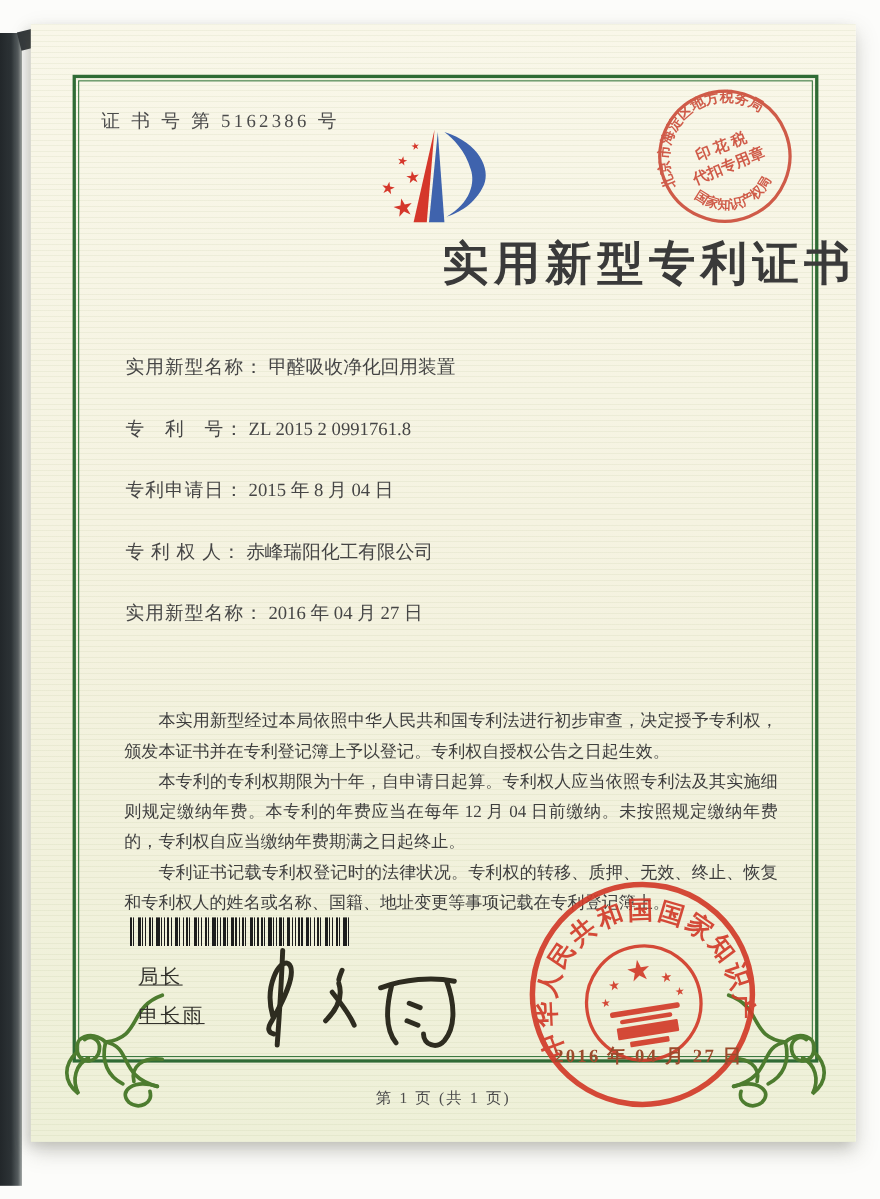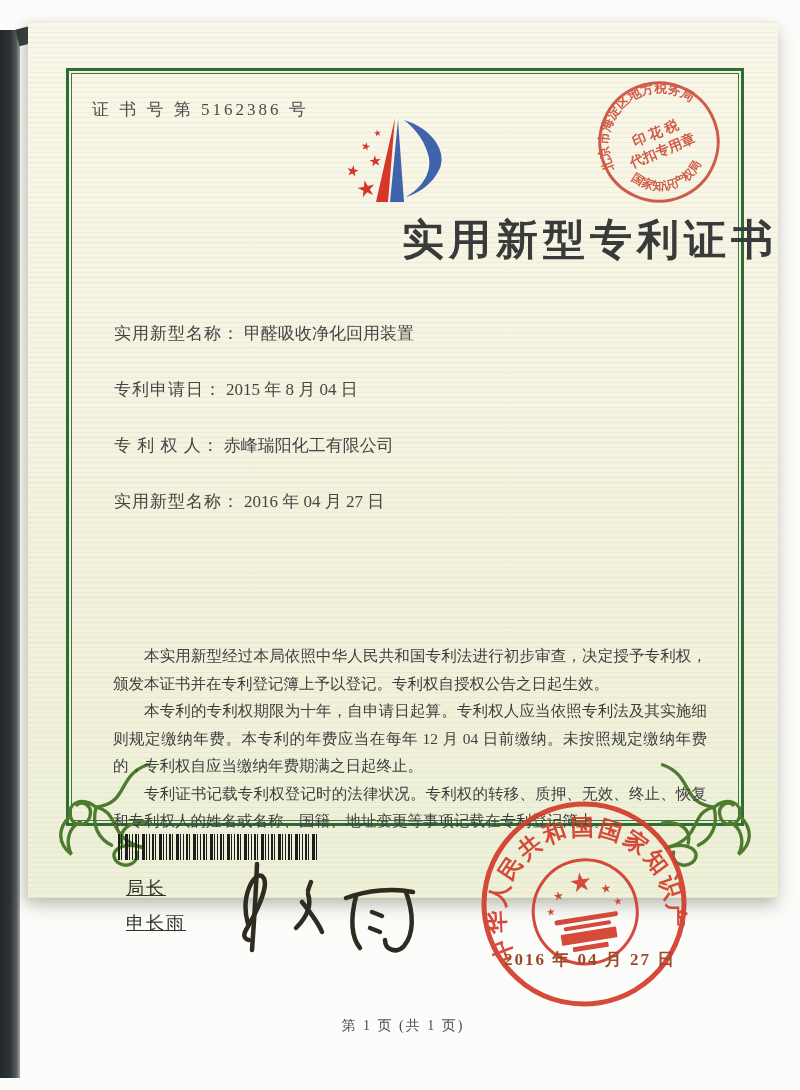--- a/index.html
+++ b/index.html
@@ -10,21 +10,21 @@
   }
   .book-edge{
     position:absolute;left:0;top:30px;width:20px;height:1048px;
     background:linear-gradient(90deg,#22272a 0%,#2d3336 50%,#565d5f 82%,#a3a8a6 100%);
   }
   .corner-mark{
     position:absolute;left:17px;top:26px;width:28px;height:17px;
     background:#33383b;transform:rotate(-14deg);
   }
   .paper{
-    position:absolute;left:28px;top:22px;width:750px;height:876px;
+    position:absolute;left:28px;top:22px;width:750px;height:1016px;
     background:linear-gradient(180deg,#f9f7e9 0%,#f4f2df 55%,#eef0d8 100%);
     box-shadow:0 8px 18px rgba(90,90,75,.28), -4px 4px 10px rgba(90,90,75,.18);
   }
   .paper::before{ 
     content:"";position:absolute;inset:0;pointer-events:none;
     background:repeating-linear-gradient(0deg,rgba(150,165,110,.10) 0 1px,transparent 1px 5px);
   }
   .frame-outer{
     position:absolute;left:38px;top:46px;right:34px;bottom:72px;
     border:3px solid #2f6b35;
@@ -69,21 +69,21 @@
   .signer{position:absolute;left:98px;top:854px;font-size:18px;color:#33322c;}
   .signer div{margin-bottom:11px;letter-spacing:2px;text-decoration:underline;}
   .signature{position:absolute;left:180px;top:838px;width:232px;height:98px;}
   .seal{position:absolute;left:448px;top:774px;width:216px;height:216px;transform:rotate(-9deg);opacity:.92;}
   .seal-date{
     position:absolute;left:467px;top:926px;width:190px;text-align:center;
     font-size:17px;font-weight:bold;color:#9c4a2c;letter-spacing:2px;
   }
   .footer{
     position:absolute;left:0;right:0;top:968px;text-align:center;
-    font-size:14px;letter-spacing:2px;color:#4b4b4b;margin-top:27px;
+    font-size:14px;letter-spacing:2px;color:#4b4b4b;
   }
   .seal-text{font-family:"Liberation Serif","DejaVu Serif",serif;}
 </style>
 </head>
 <body>
 
 <div>
   <div class="book-edge"></div>
   <div class="corner-mark"></div>
 
@@ -145,20 +145,23 @@
       </text>
       <text x="65" y="60" text-anchor="middle" font-size="14" font-weight="bold" fill="#c9412e">印 花 税</text>
       <text x="65" y="79" text-anchor="middle" font-size="14" font-weight="bold" fill="#c9412e">代扣专用章</text>
     </svg>
 
     <h1 class="title">实用新型专利证书</h1>
 
     <div class="fields">
       <div class="field">
         <span class="flabel">实用新型名称：</span><span class="fvalue">甲醛吸收净化回用装置</span>
+      </div>
+      <div class="field">
+        <span class="flabel">专　利　号：</span><span class="fvalue">ZL 2015 2 0991761.8</span>
       </div>
       <div class="field">
         <span class="flabel">专利申请日：</span><span class="fvalue">2015 年 8 月 04 日</span>
       </div>
       <div class="field">
         <span class="flabel">专 利 权 人：</span><span class="fvalue">赤峰瑞阳化工有限公司</span>
       </div>
       <div class="field">
         <span class="flabel">实用新型名称：</span><span class="fvalue">2016 年 04 月 27 日</span>
       </div>

